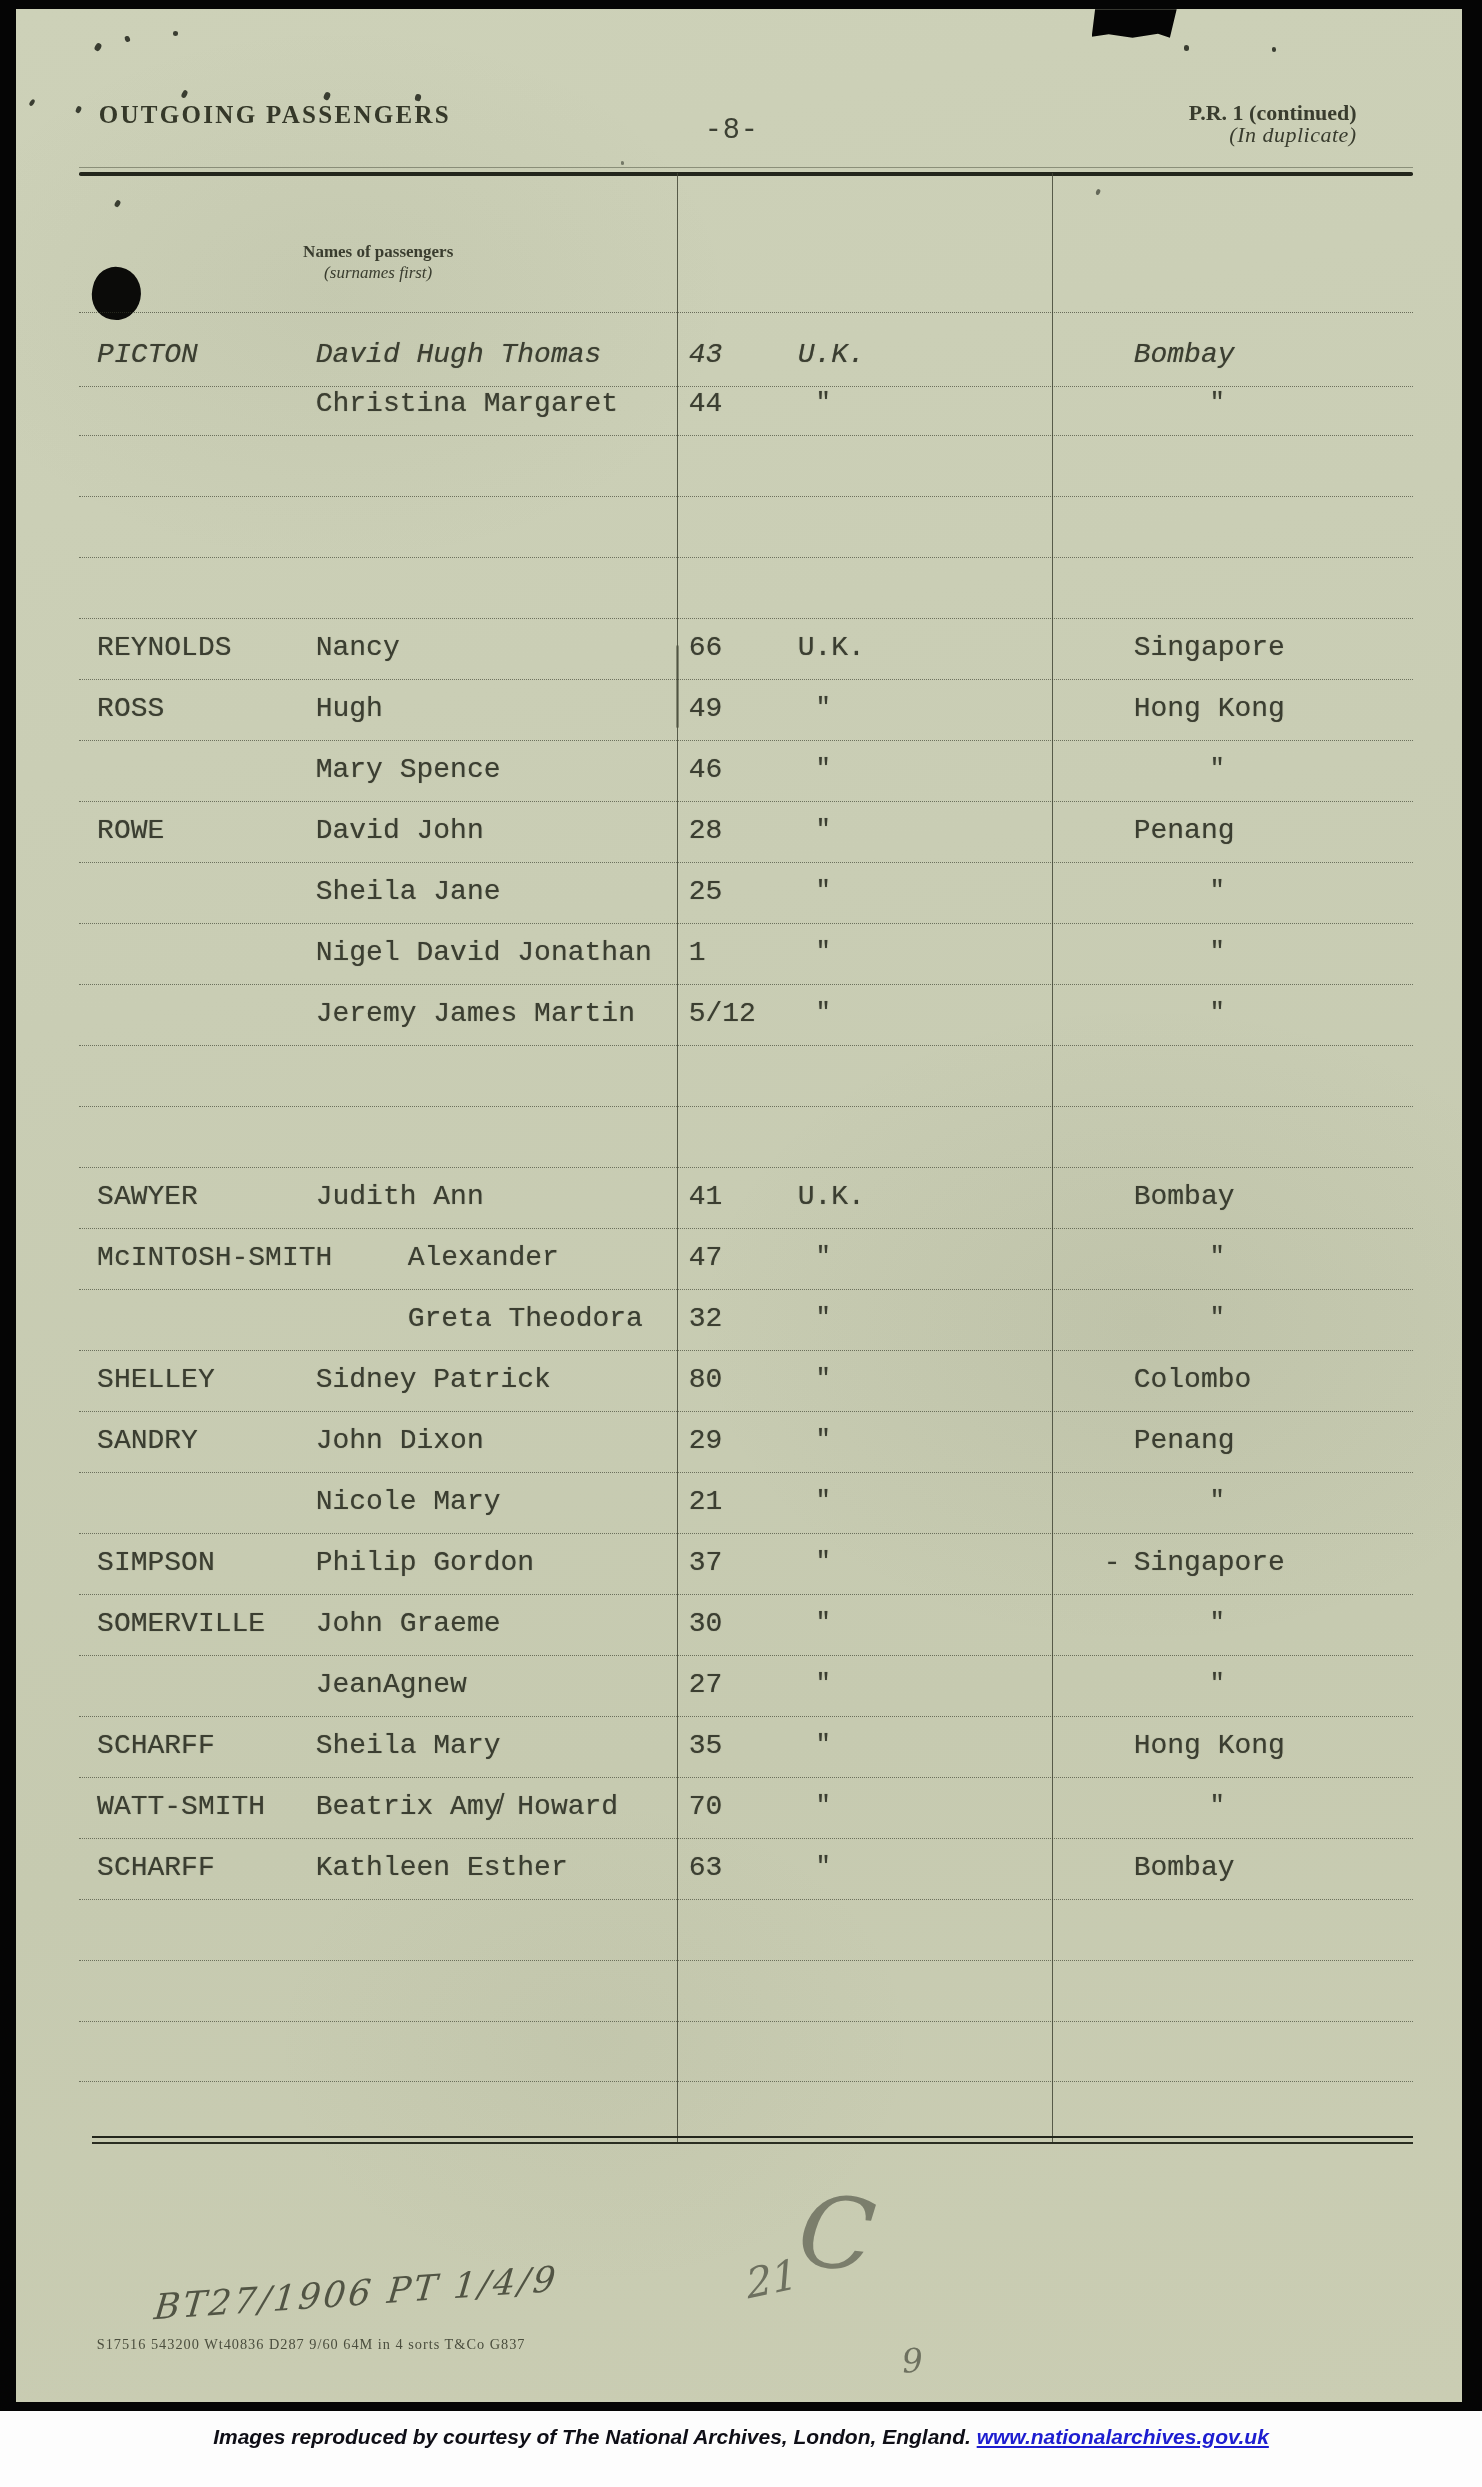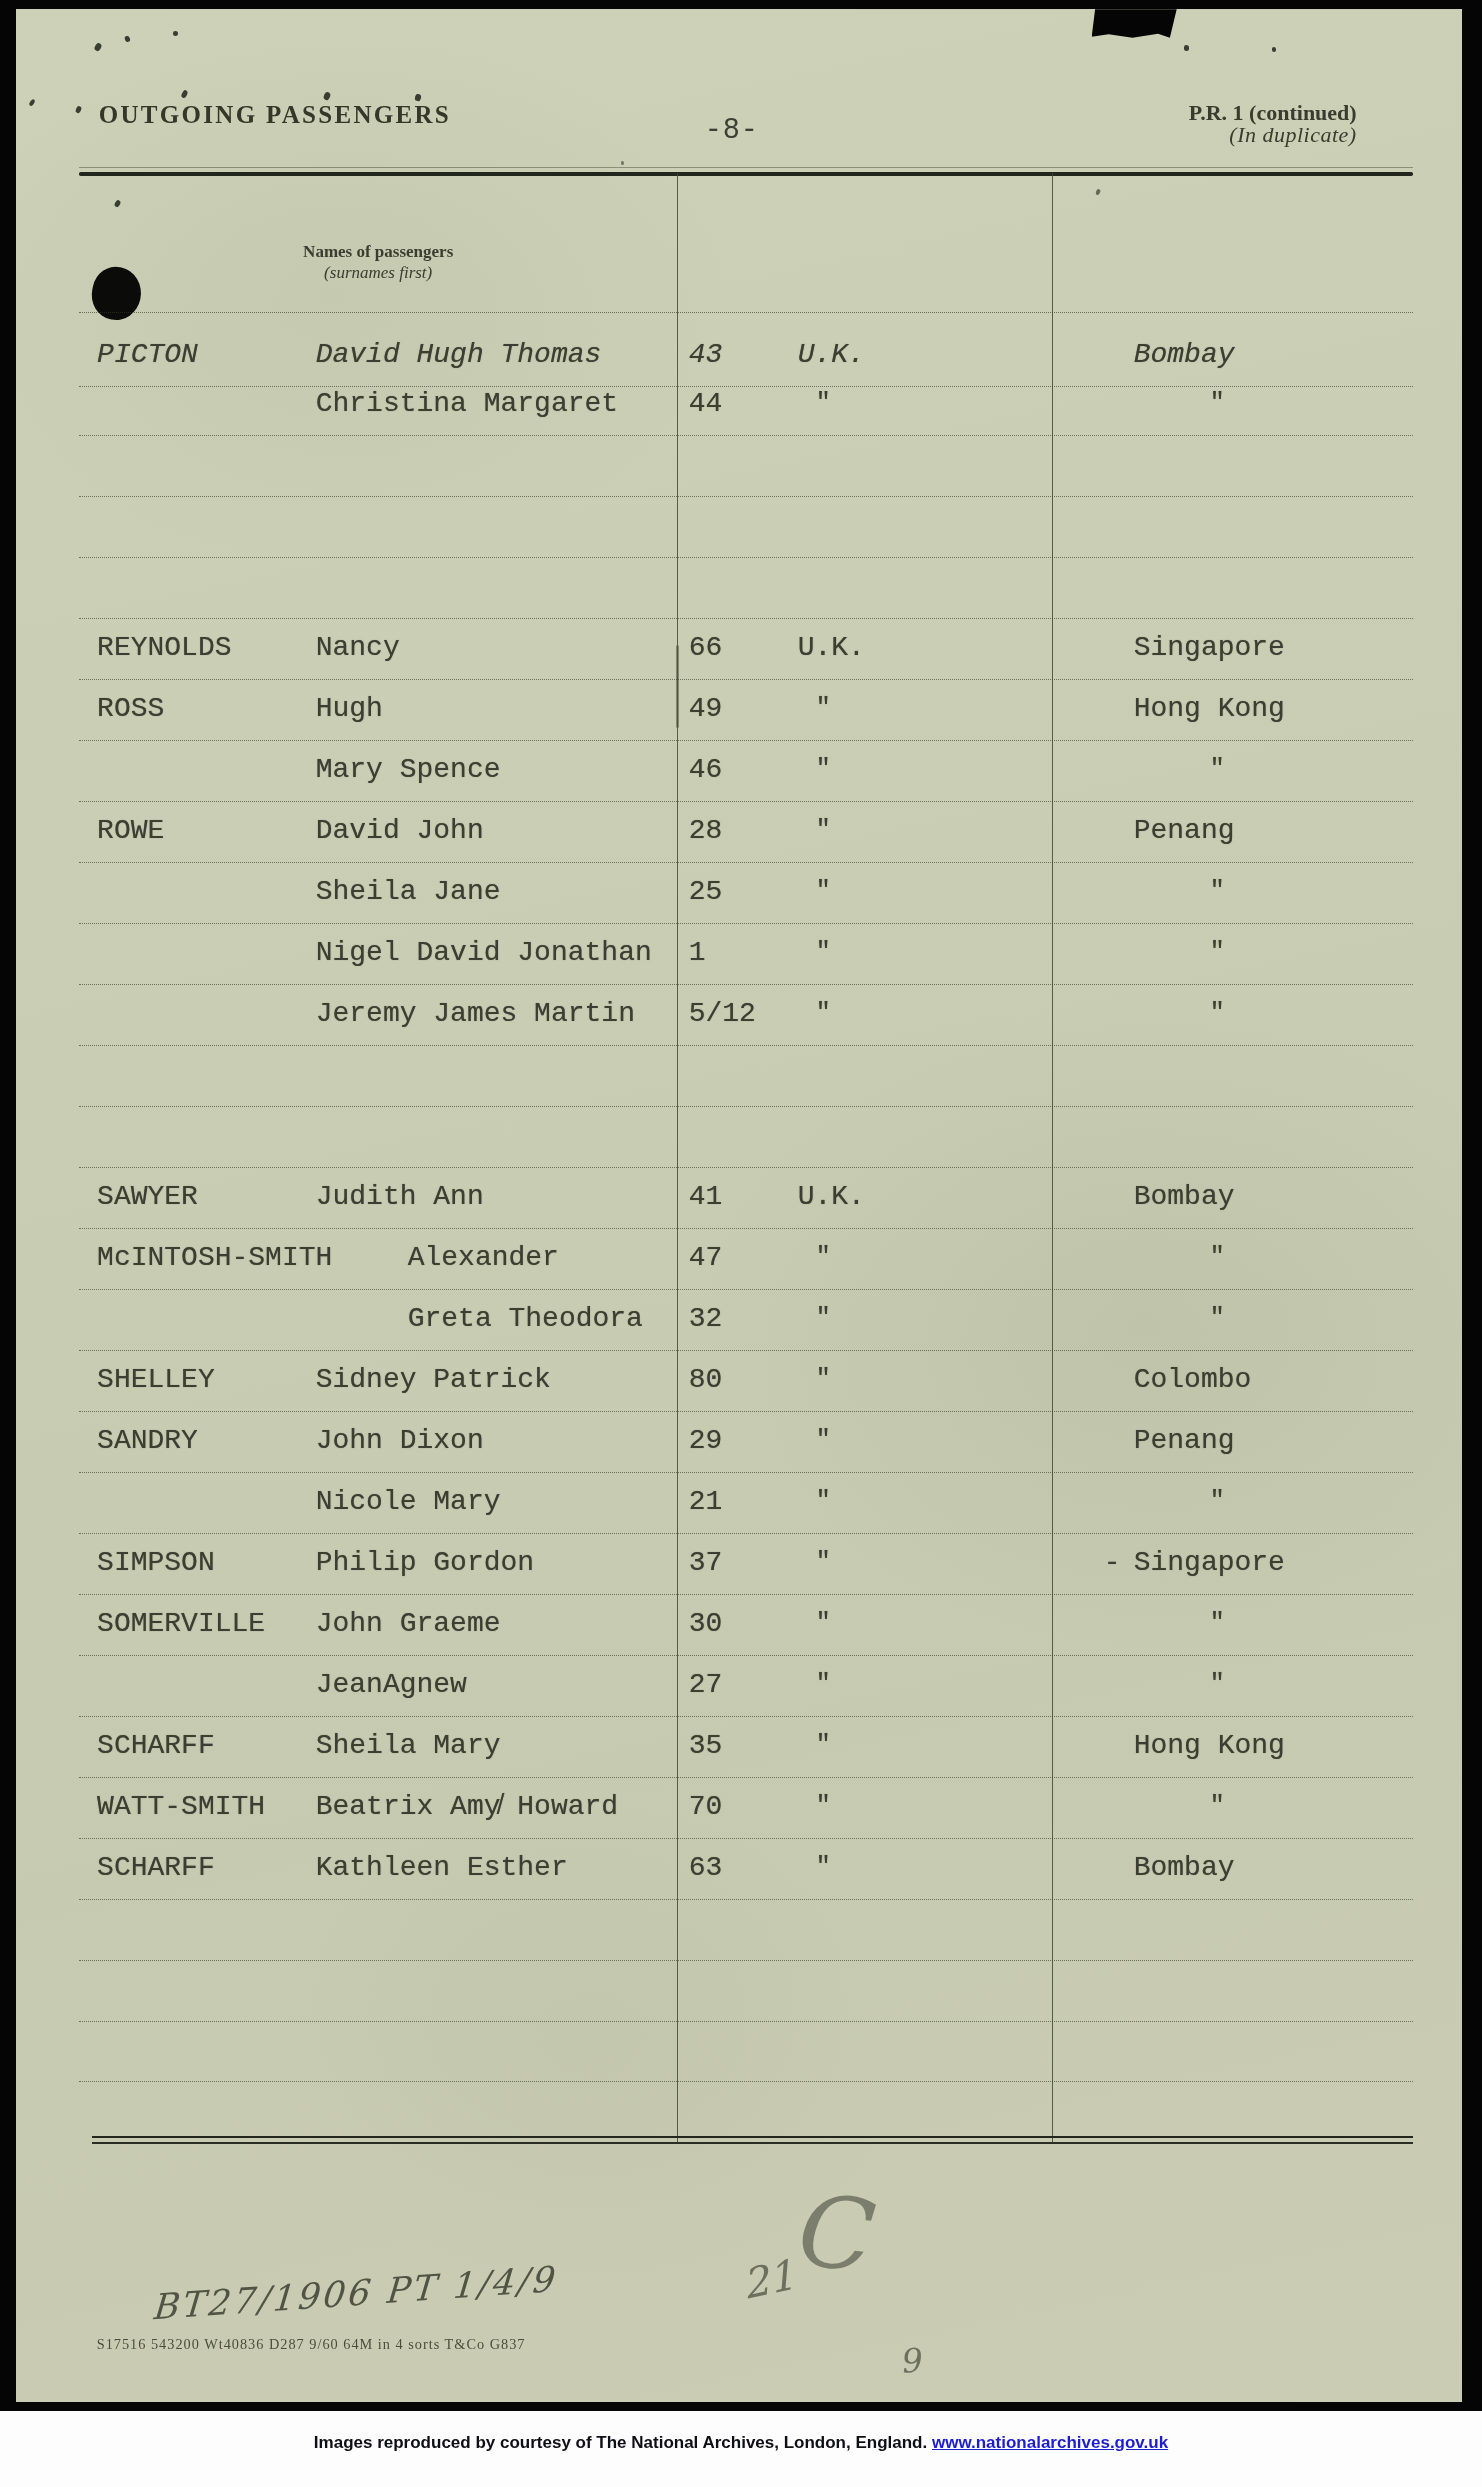--- a/index.html
+++ b/index.html
@@ -56,21 +56,21 @@
   .c-dash{left:1025px;}
   
   .hw{position:absolute;color:#4c4f40;font-family:"DejaVu Serif",serif;font-style:italic;white-space:nowrap;}
   .hw-ref{left:138px;top:2264px;font-size:35px;letter-spacing:2.8px;transform:rotate(-4deg) skewX(-10deg);color:#515444;}
   .hw-21{left:730px;top:2246px;font-size:41px;transform:rotate(-12deg) skewX(-6deg);color:#6d705f;}
   .hw-c{left:783px;top:2167px;font-size:99px;font-weight:300;transform:rotate(6deg);color:#7b7e6c;}
   .hw-9{left:886px;top:2332px;font-size:33px;transform:rotate(-4deg);color:#6d705f;}
   .print-code{position:absolute;left:81px;top:2327px;font-family:"Liberation Serif",serif;font-size:14.3px;letter-spacing:1px;color:#4b4e3e;}
   
   .footer{position:absolute;left:0;top:2411px;width:1482px;height:76px;background:#fdfdfd;text-align:center;}
-  .footer .line{font-family:"Liberation Sans",sans-serif;font-weight:bold;font-size:17px;color:#0e0e16;margin-top:16px;line-height:31px;}
+  .footer .line{font-family:"Liberation Sans",sans-serif;font-weight:bold;font-style:italic;font-size:21px;color:#0e0e16;margin-top:10px;line-height:31px;}
   .footer a, .footer .link{color:#1d1dd0;text-decoration:underline;cursor:pointer;}
 </style>
 </head>
 <body>
 
 <div class="paper">
 
   <div class="top-notch" style="left:1076px;"></div>
   <div class="punch-hole"></div>
   <div class="speck" style="left:79px;top:34px;width:5.5px;height:8.3px;transform:rotate(30deg);"></div>

